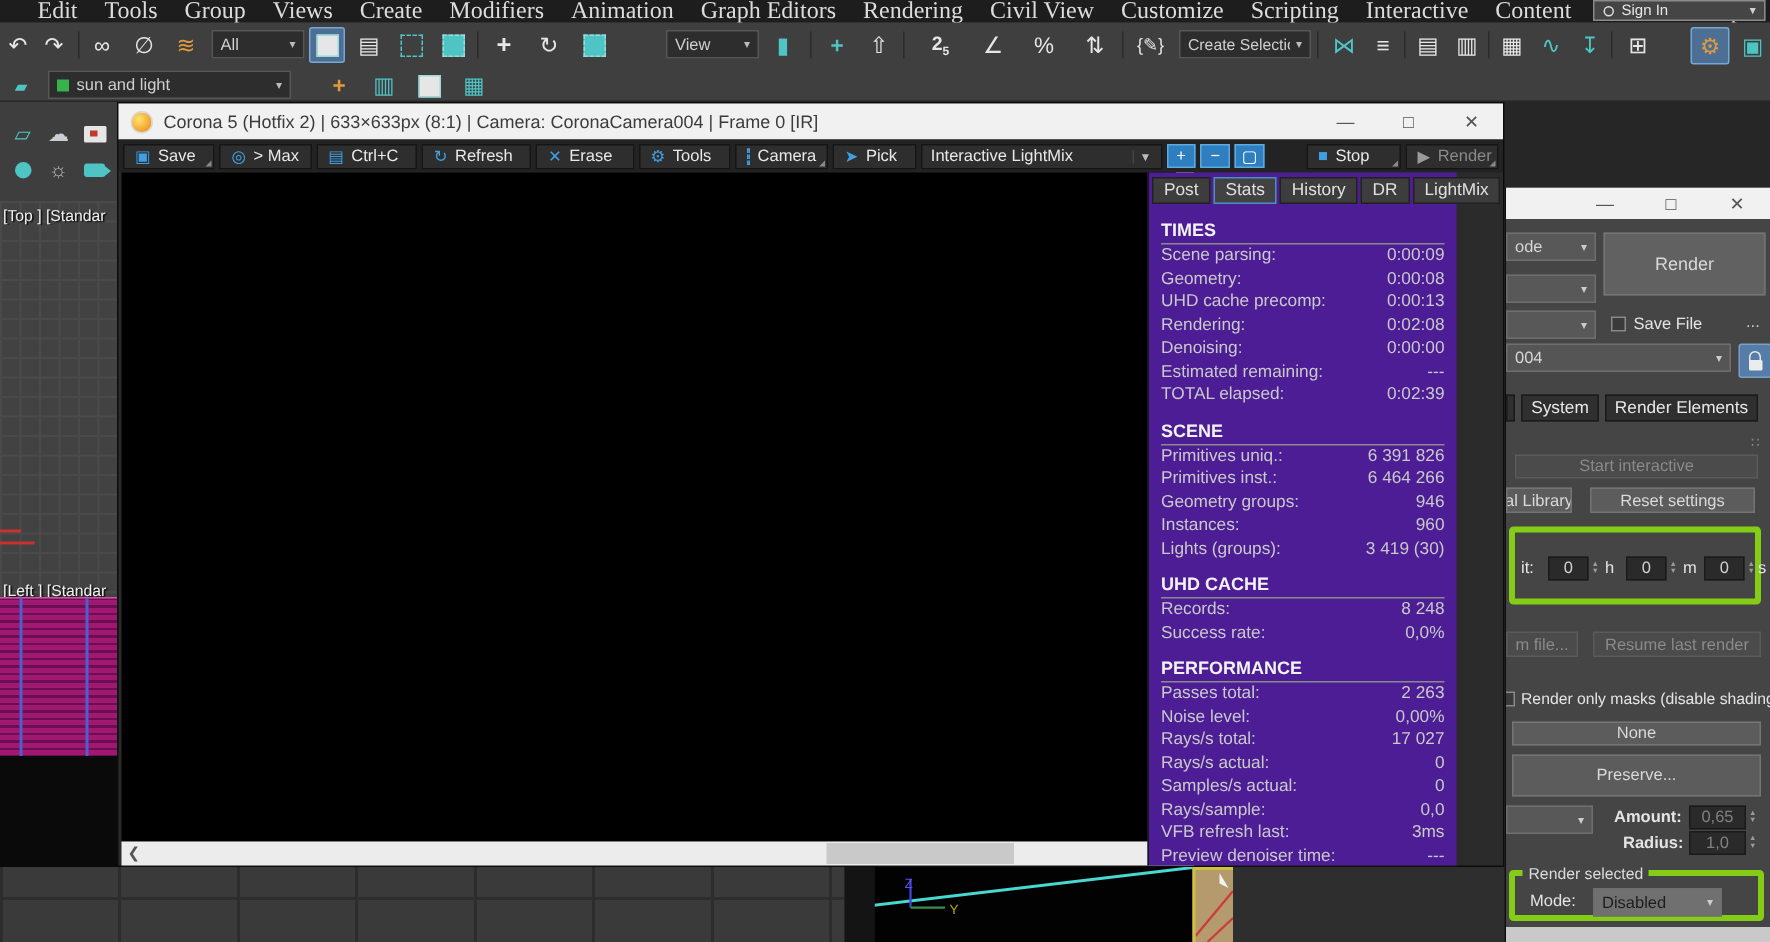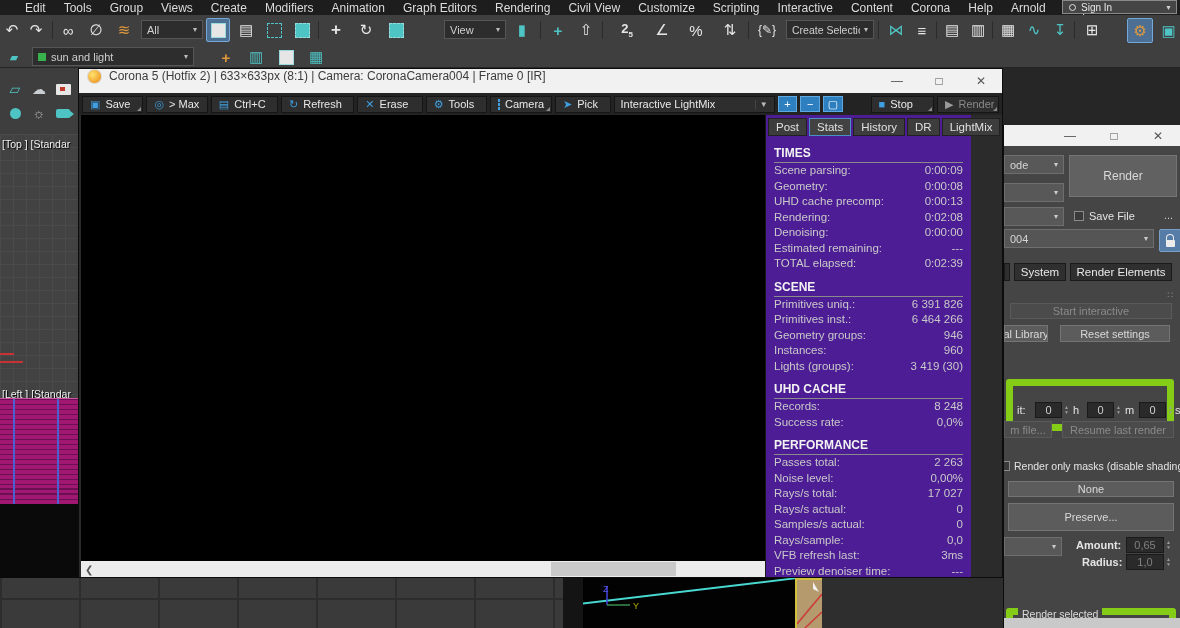--- a/index.html
+++ b/index.html
@@ -2,21 +2,21 @@
 <html><head>
 <meta charset="utf-8">
 <style>
   html,body{margin:0;padding:0;}
   body{font-family:"Liberation Sans",sans-serif;background:#2e2e2e;}
   #app{position:relative;width:1180px;height:628px;overflow:hidden;background:#2e2e2e;}
   .abs{position:absolute;}
 
   
   #menubar{left:0;top:0;width:1180px;height:15px;background:#1d1d1d;display:flex;align-items:center;padding-left:16px;box-sizing:border-box;}
-  .mitem{color:#dcdcdc;font-size:12px;padding:0 9px;white-space:nowrap;cursor:default;}
+  .mitem{color:#dcdcdc;font-size:16px;padding:0 9px;white-space:nowrap;cursor:default;font-family:Liberation Serif, serif;}
   #signin{position:absolute;right:3px;top:0px;width:115px;height:14px;background:#454545;border:1px solid #8a8a8a;display:flex;align-items:center;gap:5px;padding:0 4px;box-sizing:border-box;}
   #signin .head{width:5px;height:5px;border:1px solid #e0e0e0;border-radius:50%;margin-left:2px;}
   #signin .lbl{color:#e6e6e6;font-size:10px;flex:1;}
   #signin .car{color:#d0d0d0;font-size:7px;}
 
   
   #toolbar{left:0;top:15px;width:1180px;height:53px;background:#3f3f3f;border-bottom:1px solid #262626;box-sizing:border-box;}
   .ticon{position:absolute;width:24px;height:24px;top:3px;display:flex;align-items:center;justify-content:center;font-size:15px;color:#e6e6e6;}
   .teal{color:#4fc4c4;}
   .orange{color:#e09a3c;}
@@ -49,21 +49,21 @@
   #vp-leftdark{left:0;top:504px;width:78px;height:74px;background:#0a0a0a;}
 
   
   #vp-bottom{left:0;top:578px;width:563px;height:50px;background:#3a3a3a;background-image:repeating-linear-gradient(90deg,#2d2d2d 0 2px,transparent 2px 79px),linear-gradient(transparent 20px,#2d2d2d 20px,#2d2d2d 22px,transparent 22px);}
   #vp-gap{left:563px;top:578px;width:20px;height:50px;background:#141414;}
   #vp-persp{left:583px;top:578px;width:212px;height:50px;background:#020202;overflow:hidden;}
   #vp-cam{left:795px;top:578px;width:27px;height:50px;background:#b59a6e;border-top:2px solid #cfc040;border-left:2px solid #cfc040;box-sizing:border-box;overflow:hidden;}
 
   
   #vfb{left:78px;top:68px;width:925px;height:510px;background:#2b2b2b;border:1px solid #0c0c0c;box-sizing:border-box;}
-  #vfb-titlebar{position:absolute;left:0;top:0;width:100%;height:24px;background:#f1f1f1;display:flex;align-items:flex-start;gap:7px;padding-left:8px;box-sizing:border-box;}
+  #vfb-titlebar{position:absolute;left:0;top:0;width:100%;height:24px;background:#f1f1f1;display:flex;align-items:center;gap:7px;padding-left:8px;box-sizing:border-box;}
   .corona-logo{width:13px;height:13px;border-radius:50%;background:radial-gradient(circle at 35% 35%,#ffe36e,#f0a12c 70%);border:1px solid #d8d8d8;}
   #vfb-title{color:#3c3c3c;font-size:12px;white-space:nowrap;}
   .winbtns{position:absolute;top:0;right:0;height:24px;display:flex;}
   .winbtn{width:42px;height:100%;display:flex;align-items:center;justify-content:center;color:#555;font-size:12px;}
   #vfb-toolbar{position:absolute;left:0;top:24px;width:100%;height:22px;background:#232323;display:flex;align-items:center;gap:3px;padding:0 3px;box-sizing:border-box;}
   .vbtn{height:17px;background:#2e2e2e;border:1px solid #151515;color:#e8e8e8;font-size:11px;display:flex;align-items:center;gap:5px;padding:0 7px;box-sizing:border-box;position:relative;white-space:nowrap;}
   .vbtn .bic{color:#3f9fe0;font-size:11px;}
   .corner::after{content:"";position:absolute;right:1px;bottom:1px;border-left:4px solid transparent;border-bottom:4px solid #8a8a8a;}
   .vdd{height:17px;background:#2e2e2e;border:1px solid #151515;color:#e8e8e8;font-size:11px;display:flex;align-items:center;padding:0 6px;box-sizing:border-box;}
   .vdd .txt{flex:1;}
@@ -96,21 +96,21 @@
   #rs-render{left:65px;top:30px;width:108px;height:42px;font-size:12px;background:#616161;}
   .rs-check{width:10px;height:10px;background:#3a3a3a;border:1px solid #8a8a8a;box-sizing:border-box;}
   .rs-label{color:#e4e4e4;font-size:11px;white-space:nowrap;}
   .rs-tab{position:absolute;top:138px;height:18px;background:#2f2f2f;border:1px solid #1a1a1a;color:#e8e8e8;font-size:11.5px;display:flex;align-items:center;justify-content:center;box-sizing:border-box;}
   .lockbtn{position:absolute;left:155px;top:104px;width:22px;height:23px;background:#567ca8;border:1px solid #7aa0c8;border-radius:2px;display:flex;align-items:center;justify-content:center;box-sizing:border-box;}
   .lockbody{width:9px;height:7px;background:#ececec;border-radius:1px;position:relative;margin-top:5px;}
   .lockbody::before{content:"";position:absolute;left:0.5px;top:-6px;width:6px;height:6px;border:1.5px solid #ececec;border-bottom:none;border-radius:4px 4px 0 0;}
   .spinfield{position:absolute;width:27px;height:16px;background:#2a2a2a;border:1px solid #1a1a1a;color:#cfcfcf;font-size:11px;display:flex;align-items:center;justify-content:center;box-sizing:border-box;}
   .spinfield.gray{color:#808080;}
   .spinarrows{position:absolute;width:9px;height:16px;display:flex;flex-direction:column;align-items:center;justify-content:center;color:#9a9a9a;font-size:5px;line-height:5px;}
-  .groupbox{position:absolute;border:7px solid #84cc16;border-radius:3px;box-sizing:border-box;margin-top:28px;}
+  .groupbox{position:absolute;border:4px solid #84cc16;border-radius:3px;box-sizing:border-box;}
   .grouplegend{position:absolute;top:-7px;left:5px;background:#454545;padding:0 4px;color:#dcdcdc;font-size:10.5px;}
   #rs-bottomstrip{position:absolute;left:0;top:493px;width:100%;height:10px;background:#c9c9c9;}
   #rs-grip{position:absolute;right:6px;top:165px;color:#8a8a8a;font-size:9px;letter-spacing:1px;}
 
   .bgpatch{background:#262626;}
 </style>
 </head>
 <body>
 
 <div id="app">

